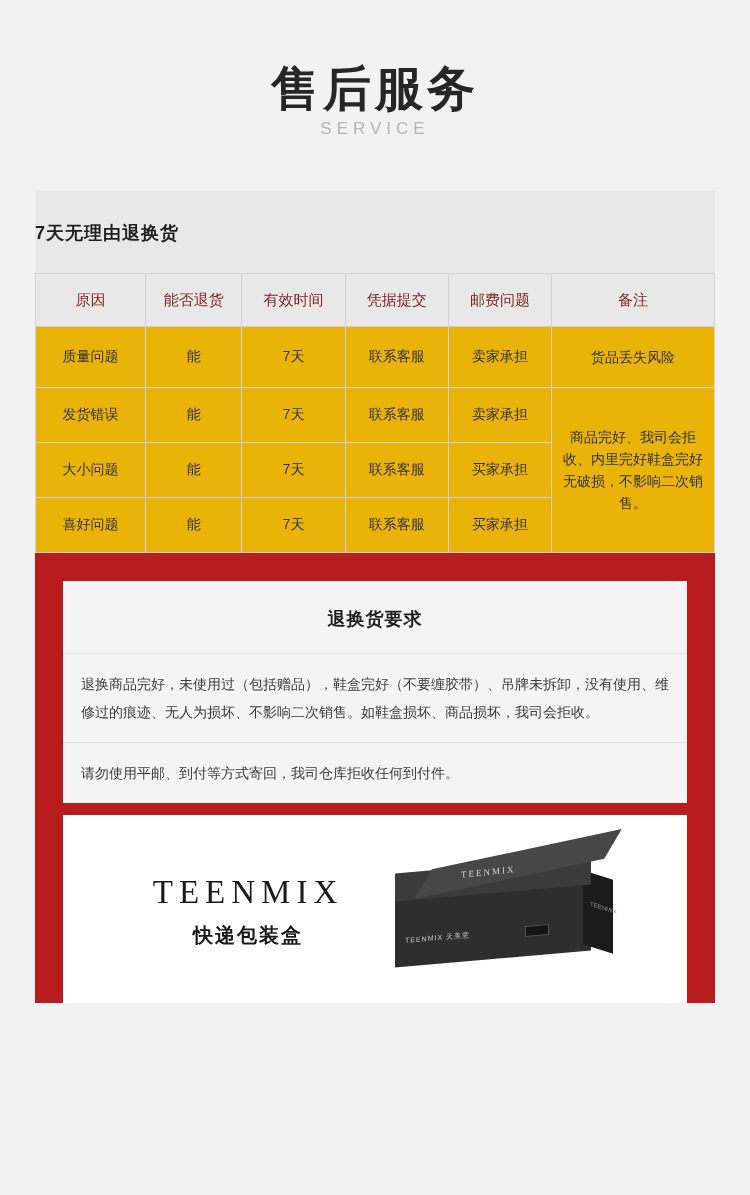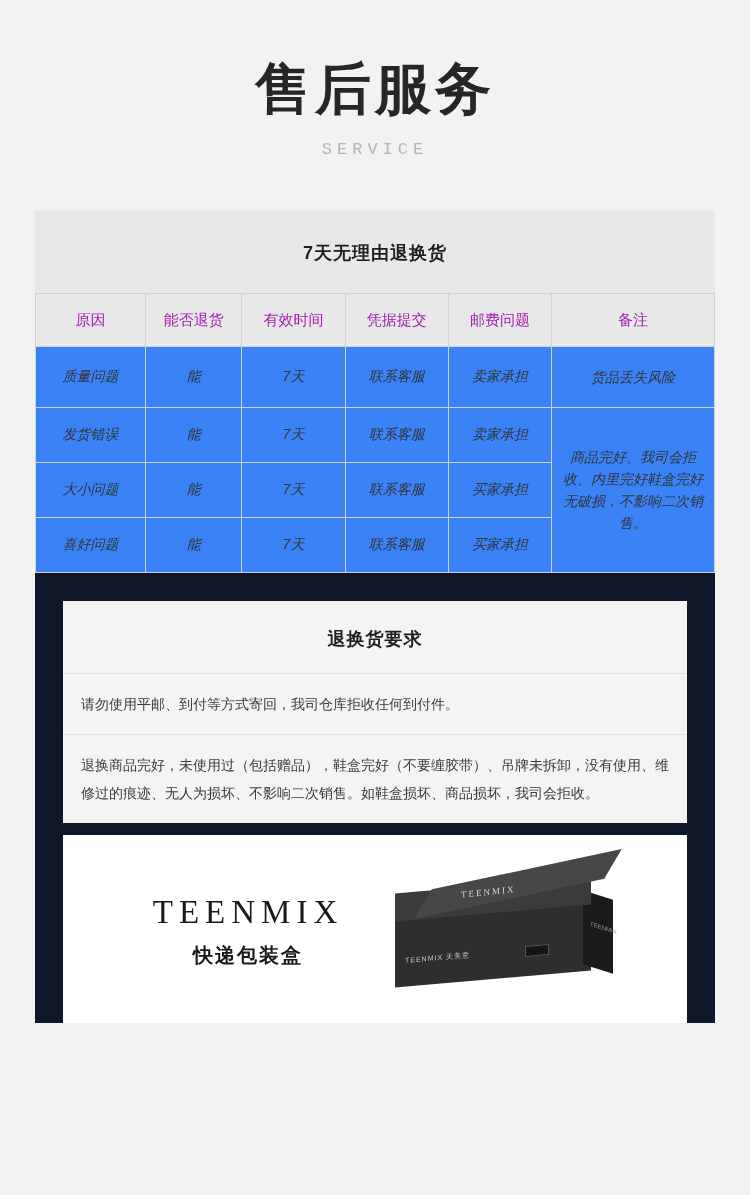--- a/index.html
+++ b/index.html
@@ -22,42 +22,41 @@
     background: #f2f2f2;
     box-sizing: border-box;
   }
 
   
   .header {
     padding-top: 62px;
     text-align: center;
   }
   .header-title {
-    font-size: 56px;
+    font-size: 48px;
     font-weight: bold;
     letter-spacing: 4px;
     color: #262626;
     line-height: 54px;
   }
   .header-sub {
-    margin-top: 24px;
+    margin-top: 3px;
     font-size: 17px;
     letter-spacing: 5px;
     color: #b5b5b5;
     font-weight: normal;
-    font-family: Liberation Mono, monospace;
   }
 
   
   .table-wrap {
     margin: 52px 35px 0 35px;
     background: #e8e8e8;
   }
   .table-title {
-    text-align: center;
+    text-align: left;
     font-size: 18px;
     font-weight: bold;
     color: #1f1f1f;
     padding: 30px 0 28px 0;
     letter-spacing: 1px;
   }
   table.policy {
     border-collapse: collapse;
     width: 100%;
     table-layout: fixed;
@@ -66,46 +65,45 @@
   table.policy th, table.policy td {
     border: 1px solid #d2d2d2;
     text-align: center;
     font-size: 14px;
     color: #333;
   }
   table.policy th {
     height: 50px;
     font-weight: normal;
     font-size: 15px;
-    color: #a21caf;
+    color: #7f1d1d;
     background: #e8e8e8;
   }
   table.policy td {
     height: 52px;
-    background: #3b82f6;
-    font-style: italic;
+    background: #eab308;
   }
   table.policy col.c0 { width: 16.2%; }
   table.policy col.c1 { width: 14.2%; }
   table.policy col.c2 { width: 15.2%; }
   table.policy col.c3 { width: 15.2%; }
   table.policy col.c4 { width: 15.2%; }
   table.policy col.c5 { width: 24.0%; }
 
   td.note {
     font-size: 13px;
     line-height: 22px;
     padding: 4px 10px;
     vertical-align: middle;
   }
 
   
   .req-wrap {
     margin: 0 35px 0 35px;
-    background: #0f172a;
+    background: #b91c1c;
     padding: 28px 28px 0 28px;
     box-sizing: border-box;
   }
   .req-inner {
     background: #f4f4f4;
   }
   .req-title {
     text-align: center;
     font-size: 18px;
     font-weight: bold;
@@ -300,22 +298,22 @@
           <td>联系客服</td>
           <td>买家承担</td>
         </tr>
       </tbody>
     </table>
   </div>
 
   <div class="req-wrap">
     <div class="req-inner">
       <div class="req-title">退换货要求</div>
+      <div class="req-item">退换商品完好，未使用过（包括赠品），鞋盒完好（不要缠胶带）、吊牌未拆卸，没有使用、维修过的痕迹、无人为损坏、不影响二次销售。如鞋盒损坏、商品损坏，我司会拒收。</div>
       <div class="req-item">请勿使用平邮、到付等方式寄回，我司仓库拒收任何到付件。</div>
-      <div class="req-item">退换商品完好，未使用过（包括赠品），鞋盒完好（不要缠胶带）、吊牌未拆卸，没有使用、维修过的痕迹、无人为损坏、不影响二次销售。如鞋盒损坏、商品损坏，我司会拒收。</div>
     </div>
 
     <div class="brand-block">
       <div class="brand-left">
         <div class="brand-name">TEENMIX</div>
         <div class="brand-caption">快递包装盒</div>
       </div>
       <div class="box-art">
         <div class="box-body"></div>
         <div class="box-side"></div>

